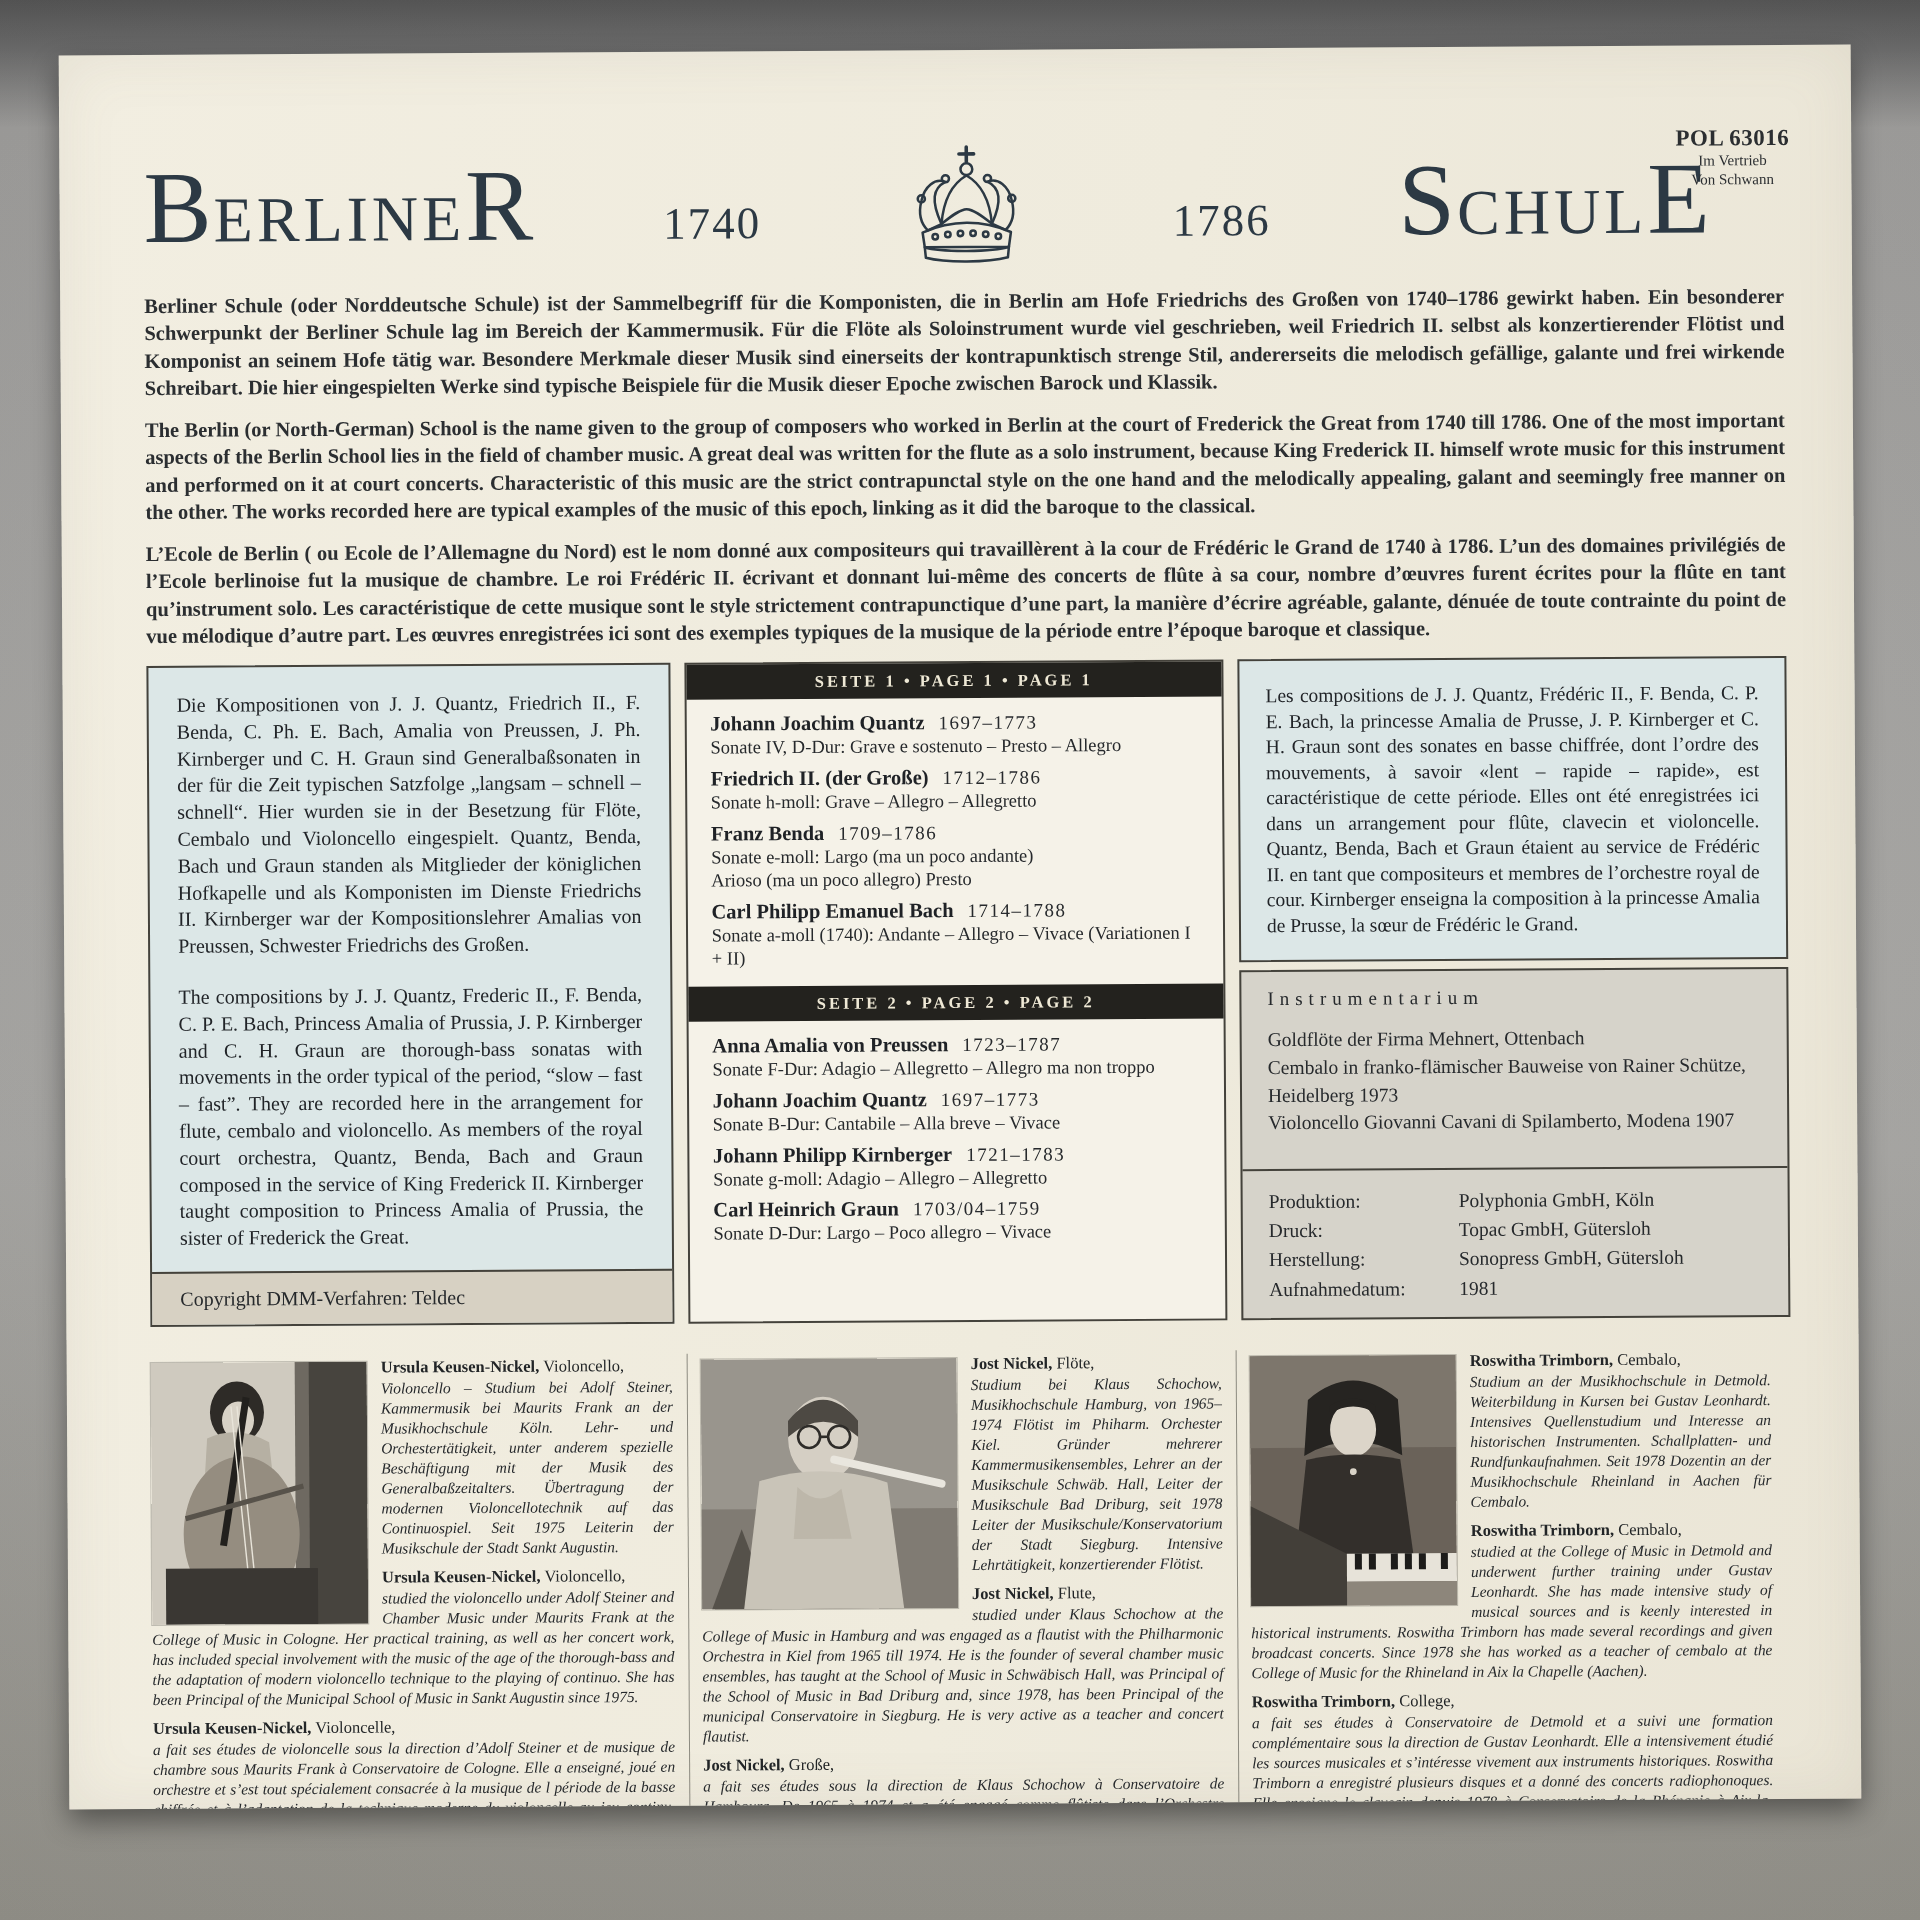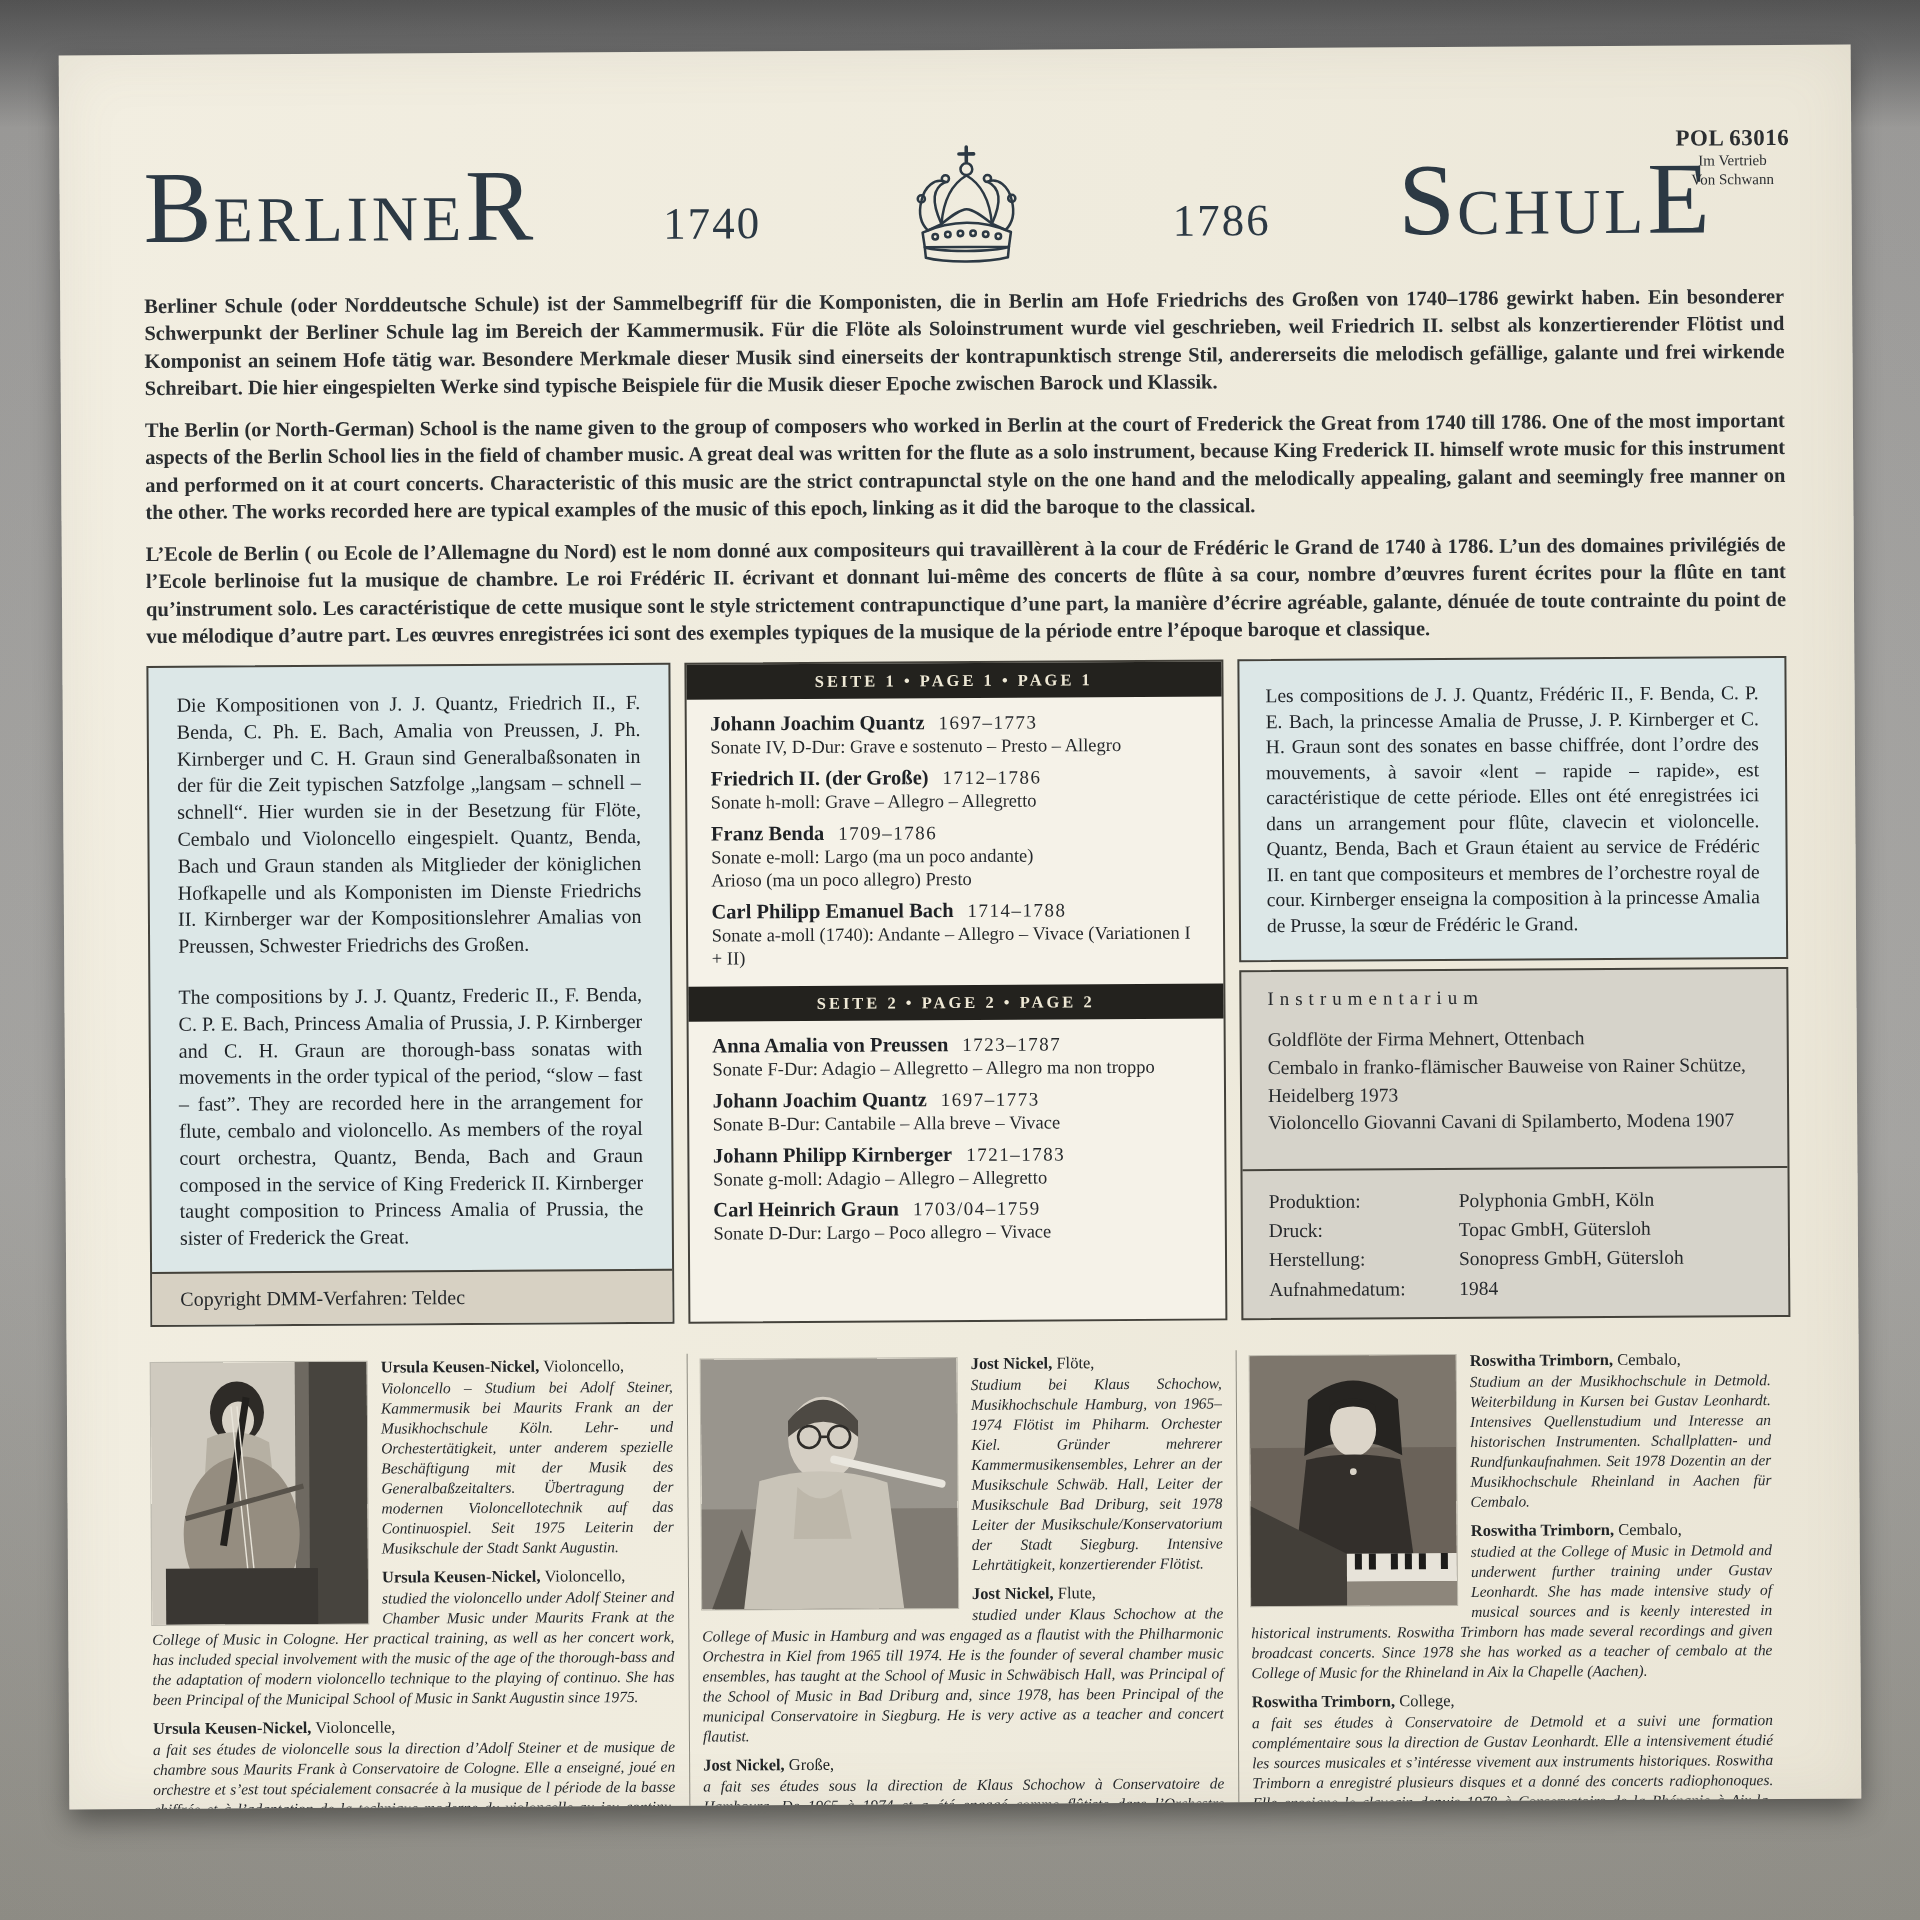--- a/index.html
+++ b/index.html
@@ -203,21 +203,21 @@
             <div class="cred-row">
                 <span class="cred-label">Druck:</span>
                 <span>Topac GmbH, Gütersloh</span>
               </div>
             <div class="cred-row">
                 <span class="cred-label">Herstellung:</span>
                 <span>Sonopress GmbH, Gütersloh</span>
               </div>
             <div class="cred-row">
                 <span class="cred-label">Aufnahmedatum:</span>
-                <span>1984</span>
+                <span>1981</span>
               </div>
           </div>
         </div>
       </div>
     </div>
 
     <div class="bios">
 
       <div class="bio-col">
         <span class="ph ph1">

